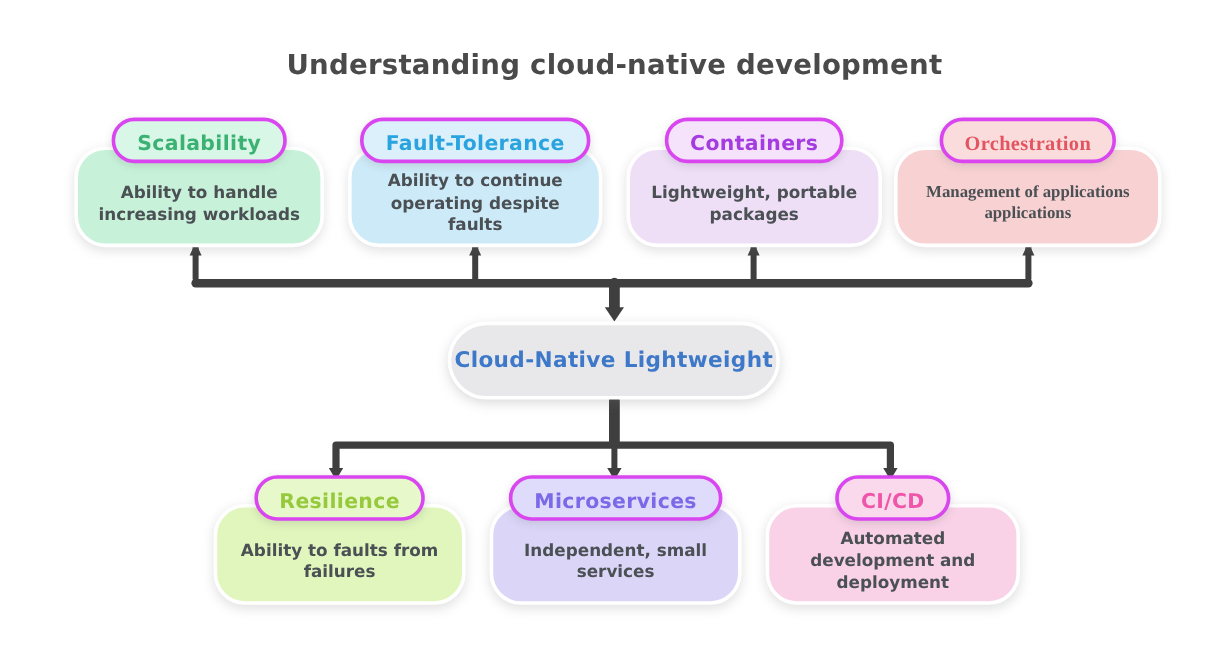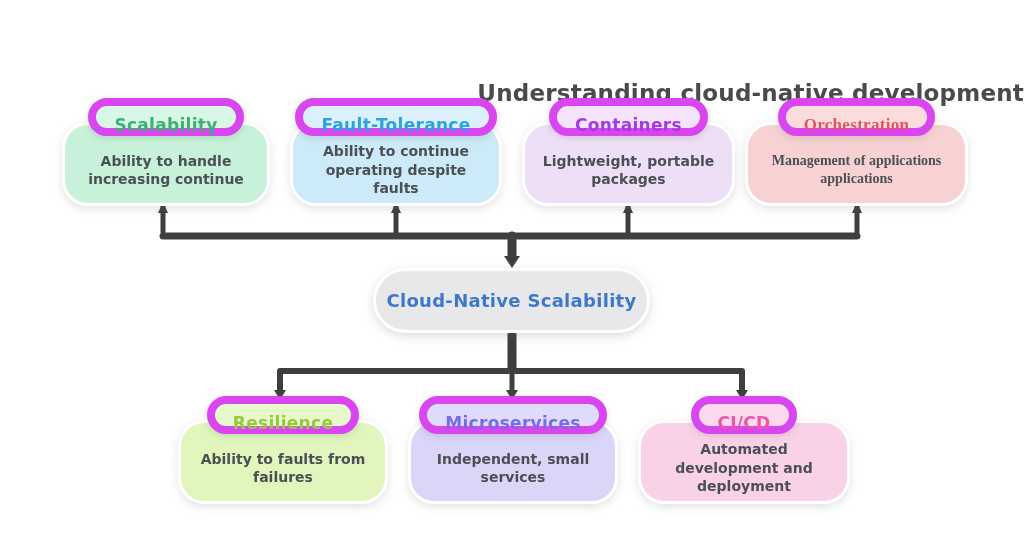--- a/index.html
+++ b/index.html
@@ -12,27 +12,26 @@
     width: 1024px;
     height: 556px;
     background: var(--page-bg, #ffffff);
     overflow: hidden;
   }
   .diagram-title {
     position: absolute;
     top: 42px;
     left: 0;
     right: 0;
-    text-align: right;
+    text-align: center;
     font-size: 23px;
     font-weight: bold;
     color: var(--title-color, #4a4a4a);
     letter-spacing: 0.2px;
     z-index: 1;
-    margin-top: 38px;
   }
   #connectors {
     position: absolute;
     inset: 0;
     z-index: 0;
   }
   .concept {
     position: absolute;
     z-index: 1;
   }
@@ -40,21 +39,21 @@
     position: relative;
     z-index: 2;
     margin: 0 auto;
     width: max-content;
     max-width: 100%;
     padding: 0 18px;
     height: 38px;
     line-height: 38px;
     border-radius: 24px;
     background: var(--pill-bg, #eee);
-    border: 8px solid #d946ef;
+    border: 3px solid #d946ef;
     box-shadow: 0 2px 7px rgba(110,110,110,0.22);
     text-align: right;
     box-sizing: border-box;
   }
   .pill-label {
     font-weight: bold;
     font-size: 17px;
     color: var(--label-color, #333);
     letter-spacing: 0.3px;
     white-space: nowrap;
@@ -144,21 +143,21 @@
       <polygon points="506,390 518,390 512,400"></polygon>
       <polygon points="736,390 748,390 742,400"></polygon>
     </g>
   </svg>
 
   <div class="concept" style="left: 62px; top: 98px; width: 208px; --pill-bg: #d9f7e6; --body-bg: #c7f2d9; --label-color: #3bb273;">
     <div class="pill">
       <span class="pill-label">Scalability</span>
     </div>
     <div class="bodybox">
-      <span class="desc">Ability to handle increasing continue</span>
+      <span class="desc">Ability to handle increasing workloads</span>
     </div>
   </div>
 
   <div class="concept" style="left: 522px; top: 98px; width: 213px; --pill-bg: #f5e3fc; --body-bg: #eedff7; --label-color: #a43ce0;">
     <div class="pill">
       <span class="pill-label">Containers</span>
     </div>
     <div class="bodybox">
       <span class="desc">Lightweight, portable packages</span>
     </div>
@@ -176,21 +175,21 @@
   <div class="concept" style="left: 745px; top: 98px; width: 223px; font-family: Liberation Serif, serif; --pill-bg: #fbdcdd; --body-bg: #f8d2d3; --label-color: #e25560;">
     <div class="pill">
       <span class="pill-label">Orchestration</span>
     </div>
     <div class="bodybox">
       <span class="desc">Management of applications applications</span>
     </div>
   </div>
 
   <div class="center-node" style="--node-bg: #e8e8ea; --node-color: #3e78c8;">
-    <span class="center-label">Cloud-Native Scalability</span>
+    <span class="center-label">Cloud-Native Lightweight</span>
   </div>
 
   <div class="concept" style="left: 178px; top: 396px; width: 210px; --pill-bg: #e7f8ca; --body-bg: #e1f6bd; --label-color: #97c93d;">
     <div class="pill">
       <span class="pill-label">Resilience</span>
     </div>
     <div class="bodybox">
       <span class="desc">Ability to faults from failures</span>
     </div>
   </div>

